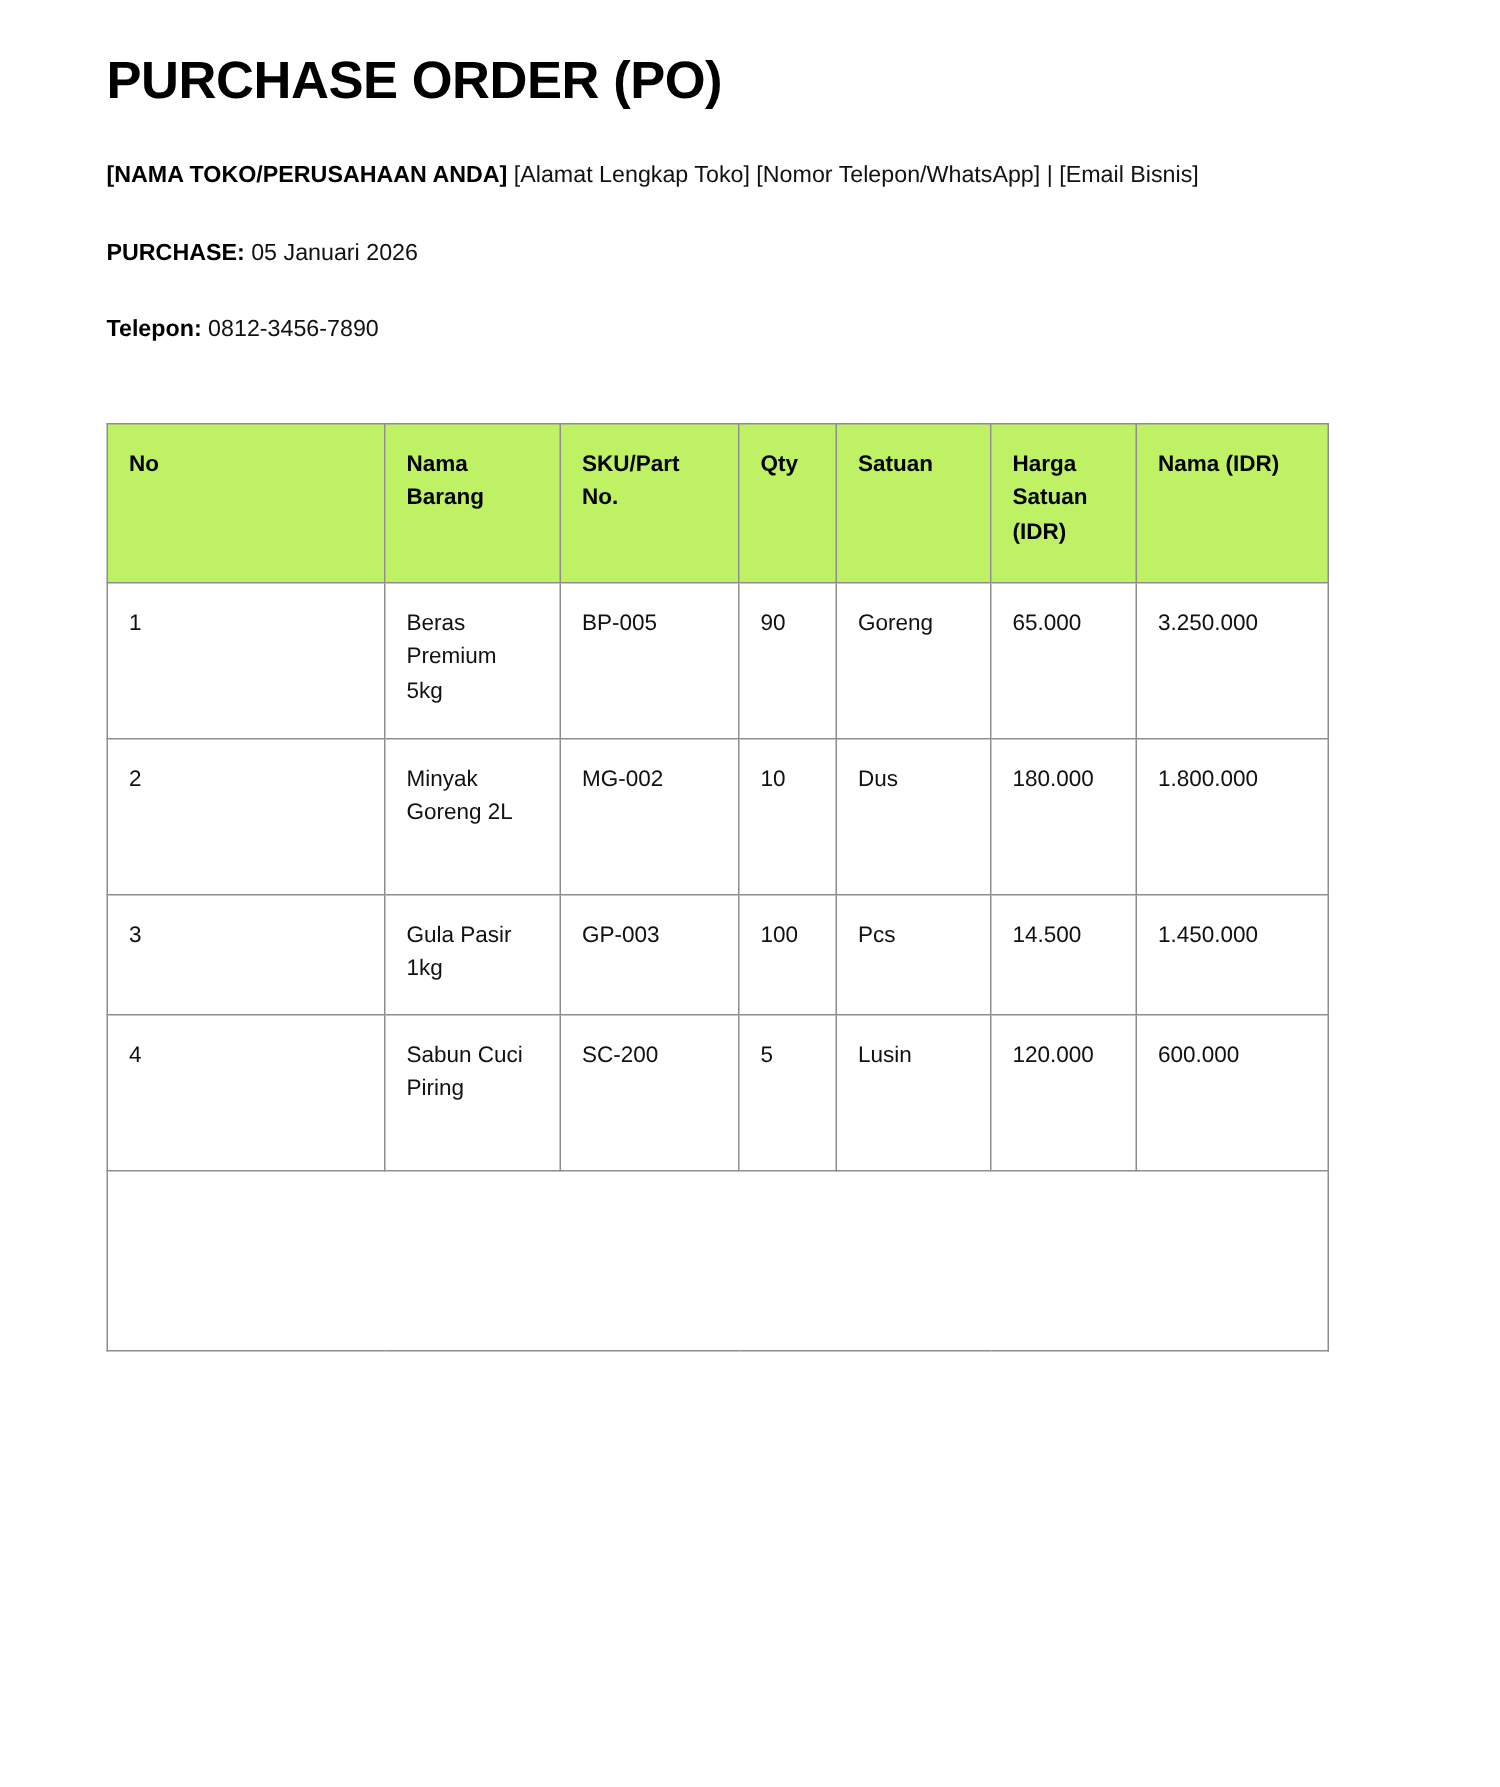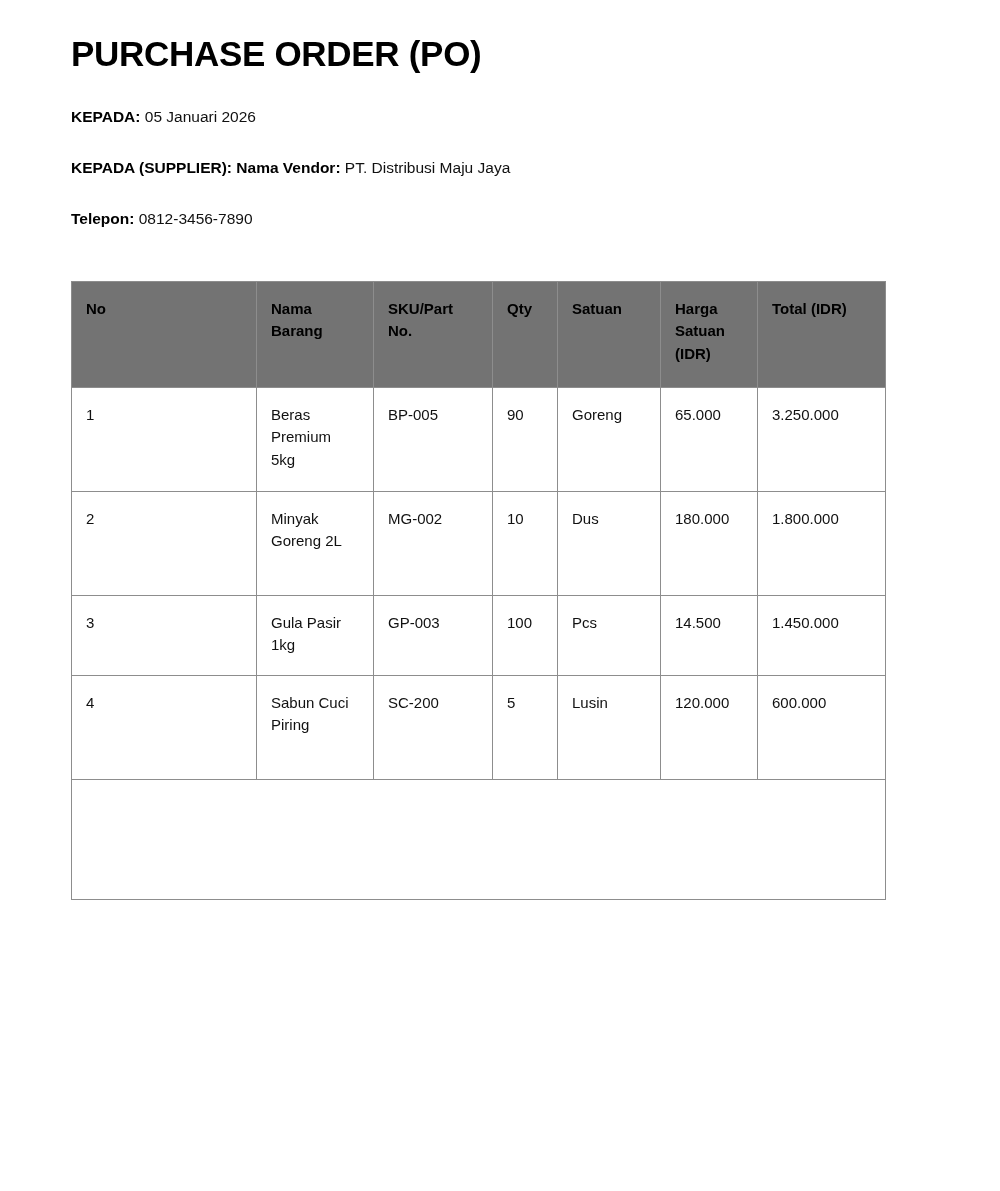--- a/index.html
+++ b/index.html
@@ -74,21 +74,21 @@
     vertical-align: top;
     text-align: left;
     padding: 16px 14px 14px 14px;
     font-size: 15px;
     line-height: 1.52;
     color: #111;
     word-wrap: break-word;
     overflow-wrap: break-word;
   }
   table.items thead th {
-    background: #737373;
+    background: #bef264;
     font-weight: bold;
     color: #000;
     height: 106px;
     box-sizing: border-box;
   }
   table.items tbody td {
     background: #ffffff;
     font-weight: normal;
   }
   tr.row-tall td { height: 104px; box-sizing: border-box; }
@@ -105,29 +105,29 @@
   col.c-total   { width: 128px; }
 </style>
 </head>
 <body>
 
 <div class="page">
   <div class="content">
 
     <h1 class="doc-title">PURCHASE ORDER (PO)</h1>
 
+    <p class="meta-p meta-head">
+      <b>[NAMA TOKO/PERUSAHAAN ANDA]</b><span> [Alamat Lengkap Toko] [Nomor Telepon/WhatsApp] | [Email Bisnis]</span>
+    </p>
 
 
     <p class="meta-p">
-      <span class="lbl">KEPADA:</span><span> 05 Januari 2026</span>
+      <span class="lbl">PURCHASE:</span><span> 05 Januari 2026</span>
     </p>
 
-    <p class="meta-p">
-      <span class="lbl">KEPADA (SUPPLIER): Nama Vendor:</span><span> PT. Distribusi Maju Jaya</span>
-    </p>
 
 
 
     <p class="meta-p">
       <span class="lbl">Telepon:</span><span> 0812-3456-7890</span>
     </p>
 
     <div class="items-table-wrap">
       <table class="items">
         <colgroup>
@@ -140,21 +140,21 @@
           <col class="c-total">
         </colgroup>
         <thead>
           <tr>
             <th>No</th>
             <th>Nama Barang</th>
             <th>SKU/Part No.</th>
             <th>Qty</th>
             <th>Satuan</th>
             <th>Harga Satuan (IDR)</th>
-            <th>Total (IDR)</th>
+            <th>Nama (IDR)</th>
           </tr>
         </thead>
         <tbody>
           <tr class="row-tall">
             <td>1</td>
             <td>Beras Premium 5kg</td>
             <td>BP-005</td>
             <td>90</td>
             <td>Goreng</td>
             <td>65.000</td>

